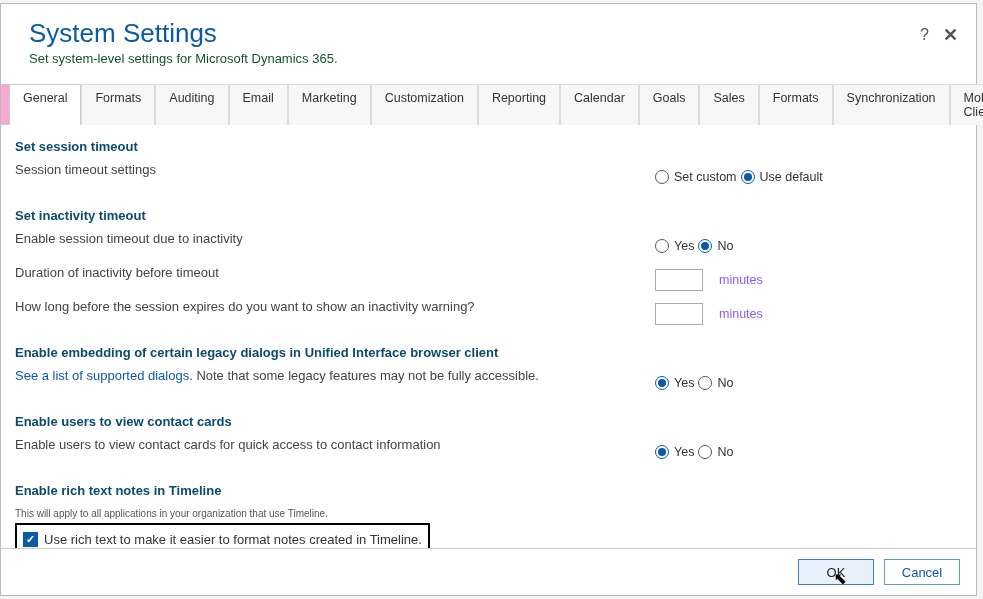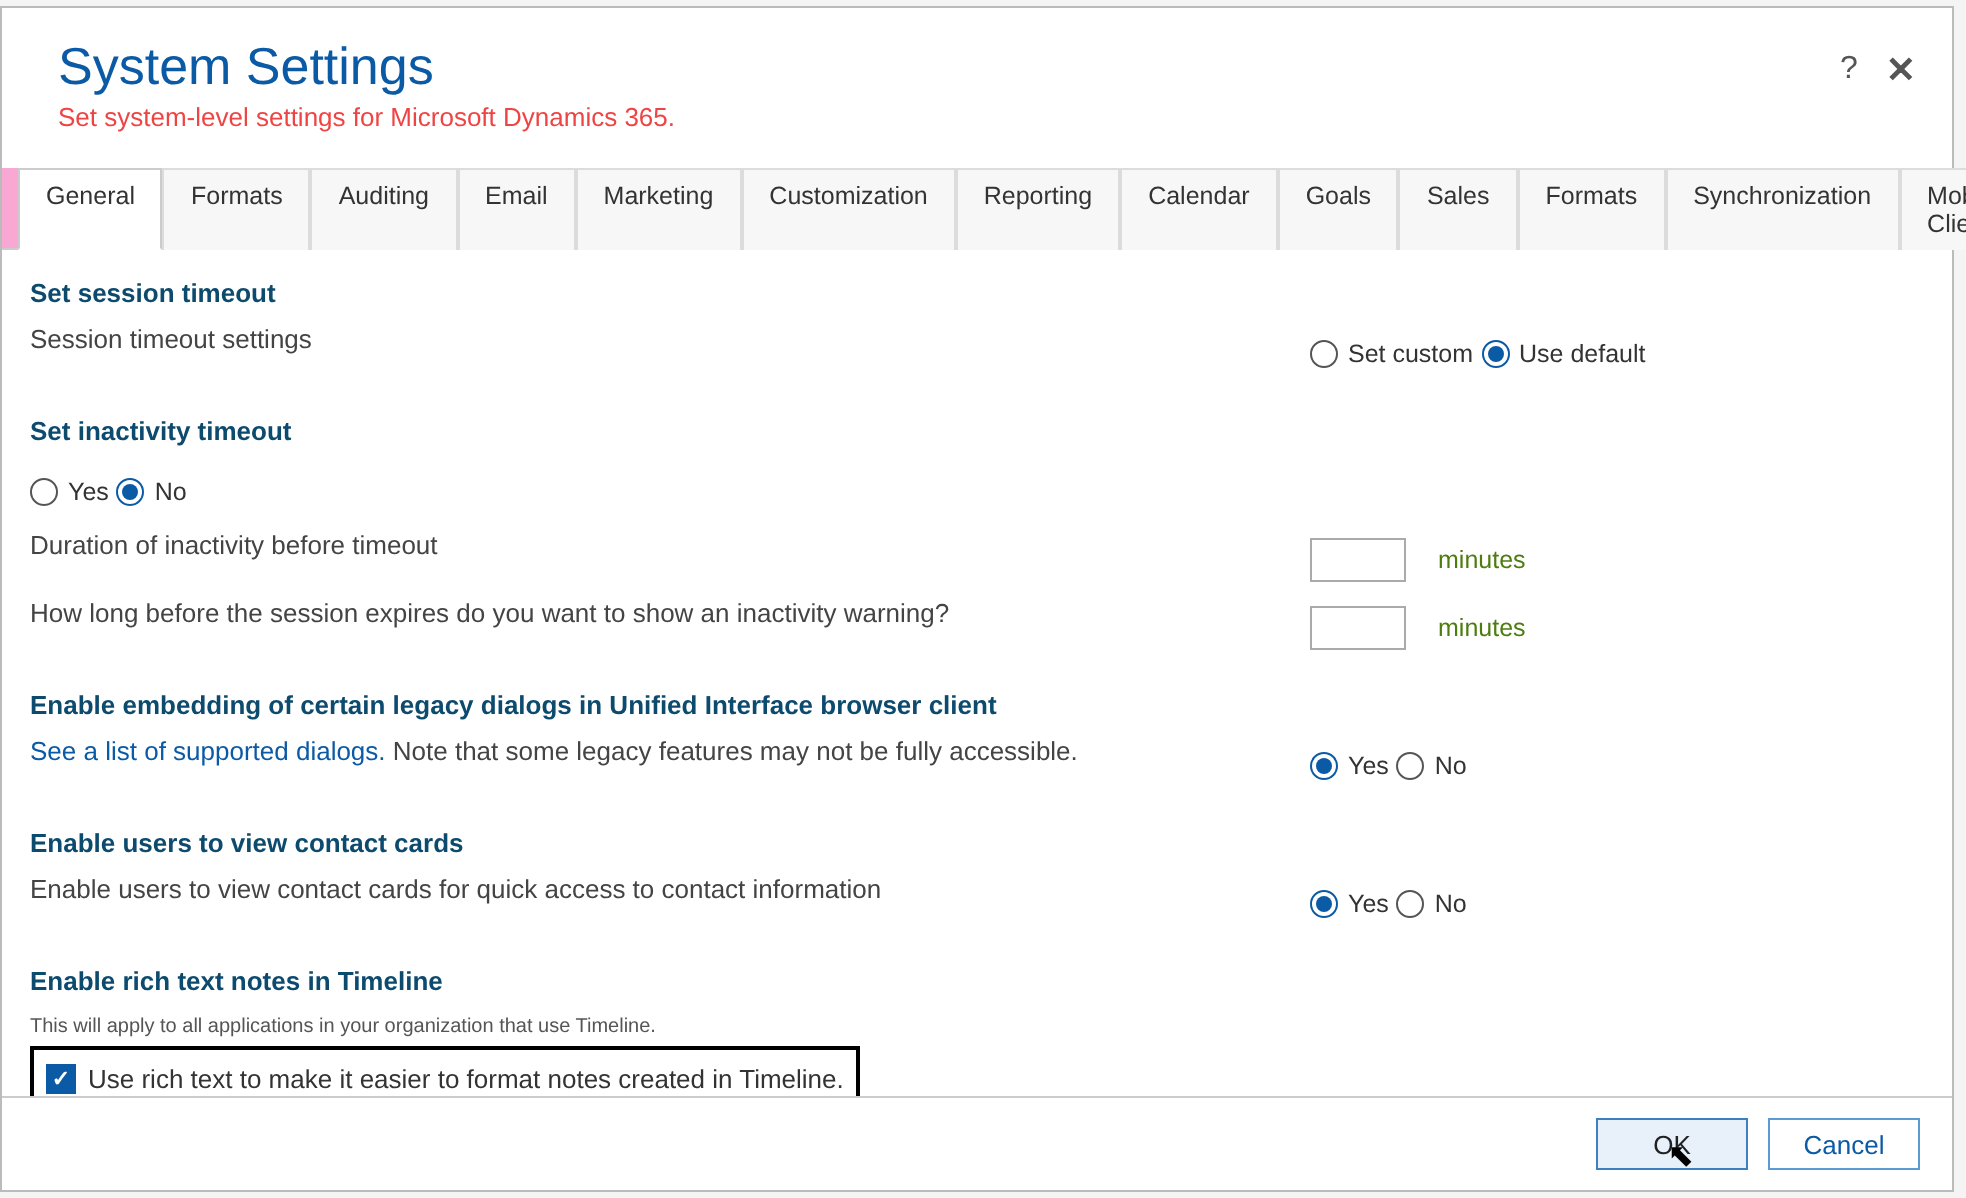--- a/index.html
+++ b/index.html
@@ -25,21 +25,21 @@
     padding: 14px 20px 18px 28px;
     position: relative;
   }
   .title {
     color: #0b5aa5;
     font-size: 26px;
     font-weight: 400;
     margin-bottom: 2px;
   }
   .subtitle {
-    color: #ef4444;
+    color: #14532d;
     font-size: 13px;
   }
   .header-icons {
     position: absolute;
     top: 20px;
     right: 18px;
     display: flex;
     gap: 14px;
     align-items: center;
   }
@@ -141,21 +141,21 @@
   }
   .text-input {
     width: 48px;
     height: 22px;
     border: 1px solid #aaa;
     padding: 2px 4px;
     font-size: 12px;
   }
   .unit {
     font-size: 12.5px;
-    color: #4d7c0f;
+    color: #8b5cf6;
     margin-left: 6px;
   }
   .link {
     color: #0b5aa5;
     cursor: pointer;
   }
   .note {
     color: #555;
     font-size: 10px;
     line-height: 1.5;
@@ -268,20 +268,21 @@
               </div>
             <span class="radio-label">Use default</span>
           </div>
         </div>
       </div>
     </div>
 
     
     <div class="section-heading">Set inactivity timeout</div>
     <div class="row">
+      <div class="row-label">Enable session timeout due to inactivity</div>
       <div class="row-controls">
         <div class="radio-group">
           <div class="radio-item">
             <div class="radio-circle"></div>
             <span class="radio-label">Yes</span>
           </div>
           <div class="radio-item">
             <div class="radio-circle checked">
                 <div class="radio-dot"></div>
               </div>

